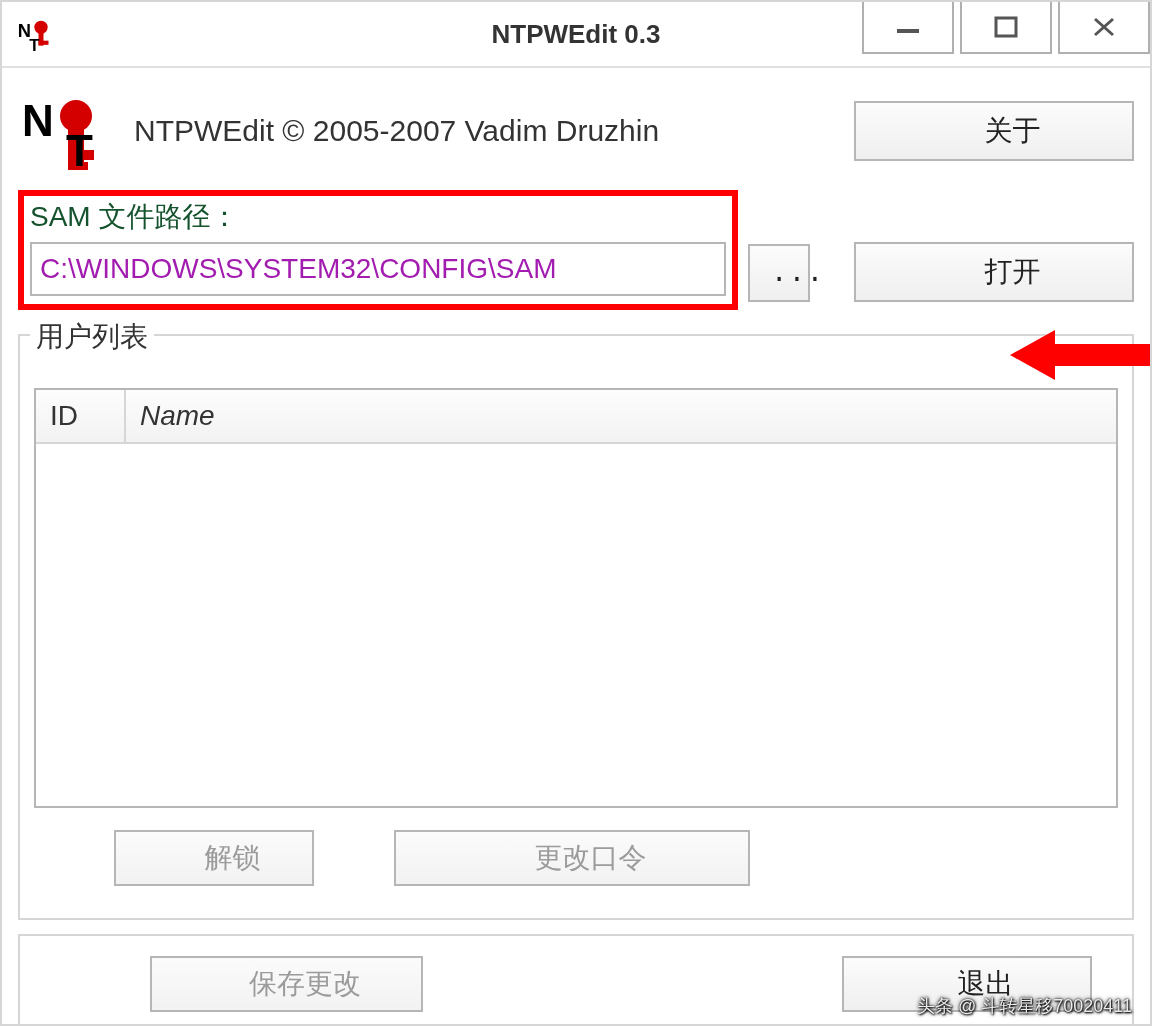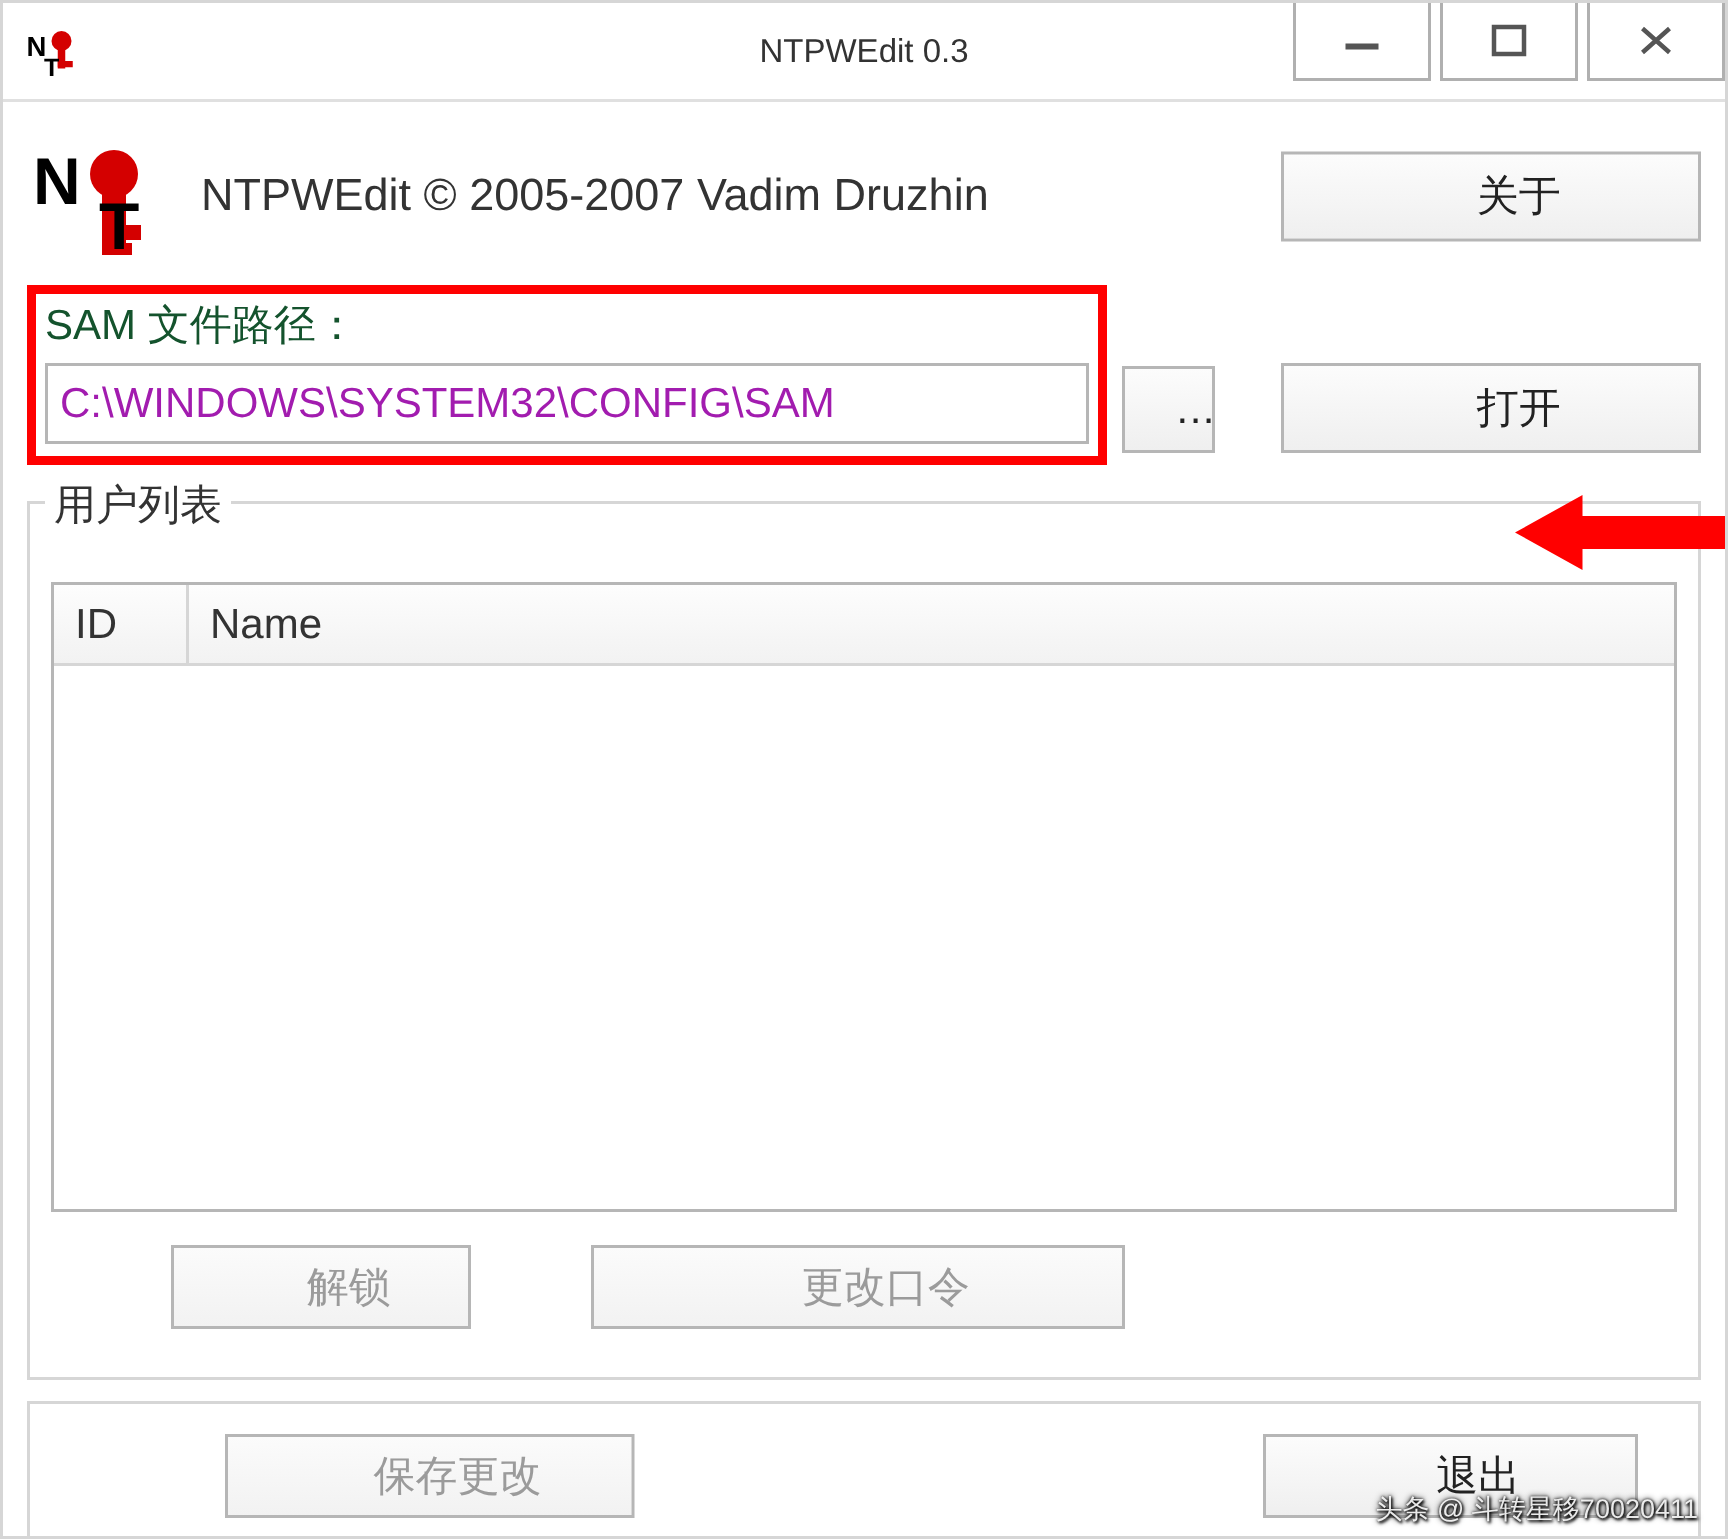--- a/index.html
+++ b/index.html
@@ -28,23 +28,24 @@
     padding-left: 10px;
   }
   .titlebar-icon {
     width: 48px; height: 48px;
     display: flex; align-items: center; justify-content: center;
   }
   .title-text {
     position: absolute;
     left: 0; right: 0;
     text-align: center;
-    font-size: 22px;
+    font-size: 26px;
     color: #333;
     pointer-events: none;
+    font-weight: bold;
   }
   .window-controls {
     position: absolute;
     right: 0; top: 0;
     height: 54px;
     display: flex;
   }
   .win-ctrl {
     width: 92px; height: 52px;
     border: 2px solid #b0b0b0;
@@ -74,21 +75,21 @@
     font-size: 30px;
     color: #333;
   }
   .btn {
     background: linear-gradient(#fcfcfc, #efefef);
     border: 2px solid #b6b6b6;
     font-size: 28px;
     color: #222;
     display: flex; align-items: center; justify-content: center;
     cursor: default;
-    font-family: Liberation Sans, sans-serif;
+    font-family: Liberation Mono, monospace;
     padding-left: 37px;
   }
   .btn-disabled {
     color: #9b9b9b;
     background: linear-gradient(#fbfbfb, #f2f2f2);
   }
   .btn-about { width: 280px; height: 60px; }
   
   .sam-row {
     display: flex;
@@ -154,21 +155,21 @@
     background: linear-gradient(#fdfdfd, #f2f2f2);
   }
   .col {
     border-right: 2px solid #d6d6d6;
     display: flex; align-items: center;
     padding-left: 14px;
     font-size: 28px;
     color: #333;
   }
   .col-id { width: 90px; }
-  .col-name { flex: 1; border-right: none; }
+  .col-name { flex: 1; border-right: none; font-style: italic; }
   .listview-body { height: calc(100% - 54px); }
   .action-row {
     display: flex;
     gap: 44px;
     padding: 22px 14px 18px 80px;
   }
   .btn-unlock { width: 200px; height: 56px; }
   .btn-changepw { width: 356px; height: 56px; margin-left: 36px; }
   
   .bottom-bar {

